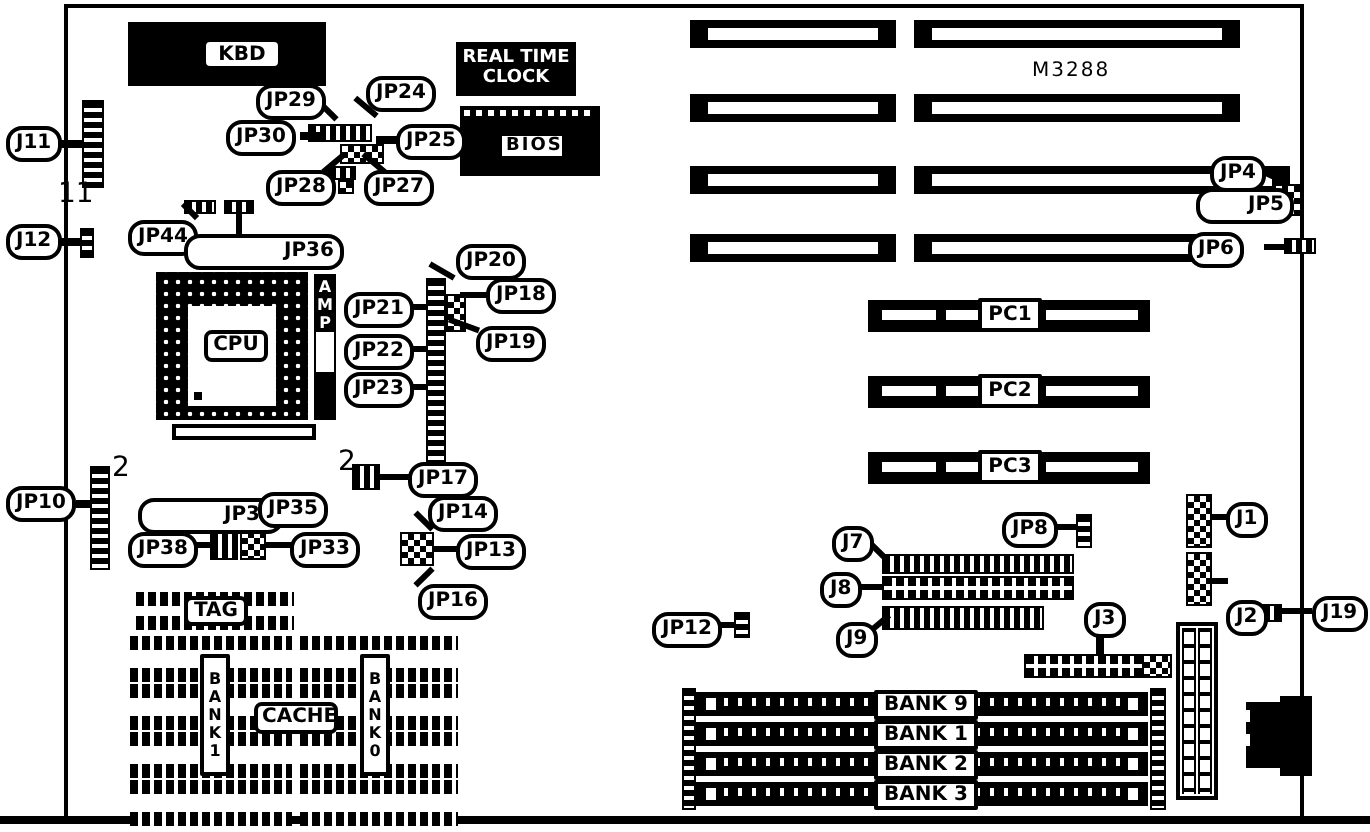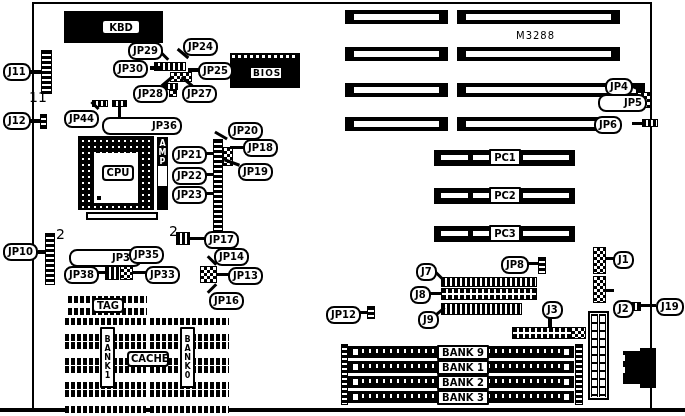--- a/index.html
+++ b/index.html
@@ -49,20 +49,26 @@
 <div id="stage">
 
   <div class="line" style="left:32px;top:2px;width:618px;height:2px;"></div>
   <div class="line" style="left:32px;top:2px;width:2px;height:406px;"></div>
   <div class="line" style="left:650px;top:2px;width:2px;height:406px;"></div>
   <div class="line" style="left:0;top:408px;width:685px;height:4px;"></div>
 
   <div class="blackbox" style="left:64px;top:11px;width:99px;height:32px;"></div>
   <div class="chiplabel" style="left:101px;top:19px;width:40px;height:16px;line-height:13px;">KBD</div>
 
+  <div class="blackbox" style="left:228px;top:21px;width:60px;height:27px;text-align:center;">
+    <div style="color:#fff;font-weight:bold;font-size:9px;line-height:10px;padding-top:3px;">
+      <div>REAL TIME</div>
+      <div>CLOCK</div>
+    </div>
+  </div>
 
   <div class="blackbox" style="left:230px;top:53px;width:70px;height:35px;">
     <div style="position:absolute;left:2px;top:2px;right:2px;height:3px;background:repeating-linear-gradient(90deg,#fff 0 3px, rgba(0,0,0,0) 3px 6px);"></div>
   </div>
   <div class="chiplabel sq" style="left:249px;top:66px;width:34px;height:14px;font-size:9px;letter-spacing:1px;">BIOS</div>
 
   <div class="isa" style="left:345px;top:10px;width:103px;height:14px;">
       <div class="stripe"></div>
     </div>
   <div class="isa" style="left:345px;top:47px;width:103px;height:14px;">
@@ -248,21 +254,21 @@
   <div class="tail" style="left:434px;top:310px;width:12px;height:3px;transform:rotate(-40deg);"></div>
   <div class="tail" style="left:528px;top:262px;width:11px;height:3px;"></div>
   <div class="tail" style="left:548px;top:316px;width:4px;height:12px;"></div>
   <div class="tail" style="left:605px;top:257px;width:9px;height:3px;"></div>
   <div class="tail" style="left:605px;top:289px;width:9px;height:3px;"></div>
   <div class="tail" style="left:640px;top:304px;width:16px;height:3px;"></div>
 
   <div class="callout" style="left:3px;top:63px;">J11</div>
   <div class="callout" style="left:3px;top:112px;">J12</div>
   <div class="callout" style="left:64px;top:110px;">JP44</div>
-  <div class="callout" style="left:102px;top:117px;padding-left:48px;">JP36</div>
+  <div class="callout" style="left:92px;top:117px;padding-left:48px;">JP36</div>
   <div class="callout" style="left:128px;top:42px;">JP29</div>
   <div class="callout" style="left:183px;top:38px;">JP24</div>
   <div class="callout" style="left:113px;top:60px;">JP30</div>
   <div class="callout" style="left:198px;top:62px;">JP25</div>
   <div class="callout" style="left:133px;top:85px;">JP28</div>
   <div class="callout" style="left:182px;top:85px;">JP27</div>
   <div class="callout" style="left:228px;top:122px;">JP20</div>
   <div class="callout" style="left:172px;top:146px;">JP21</div>
   <div class="callout" style="left:243px;top:139px;">JP18</div>
   <div class="callout" style="left:172px;top:167px;">JP22</div>

